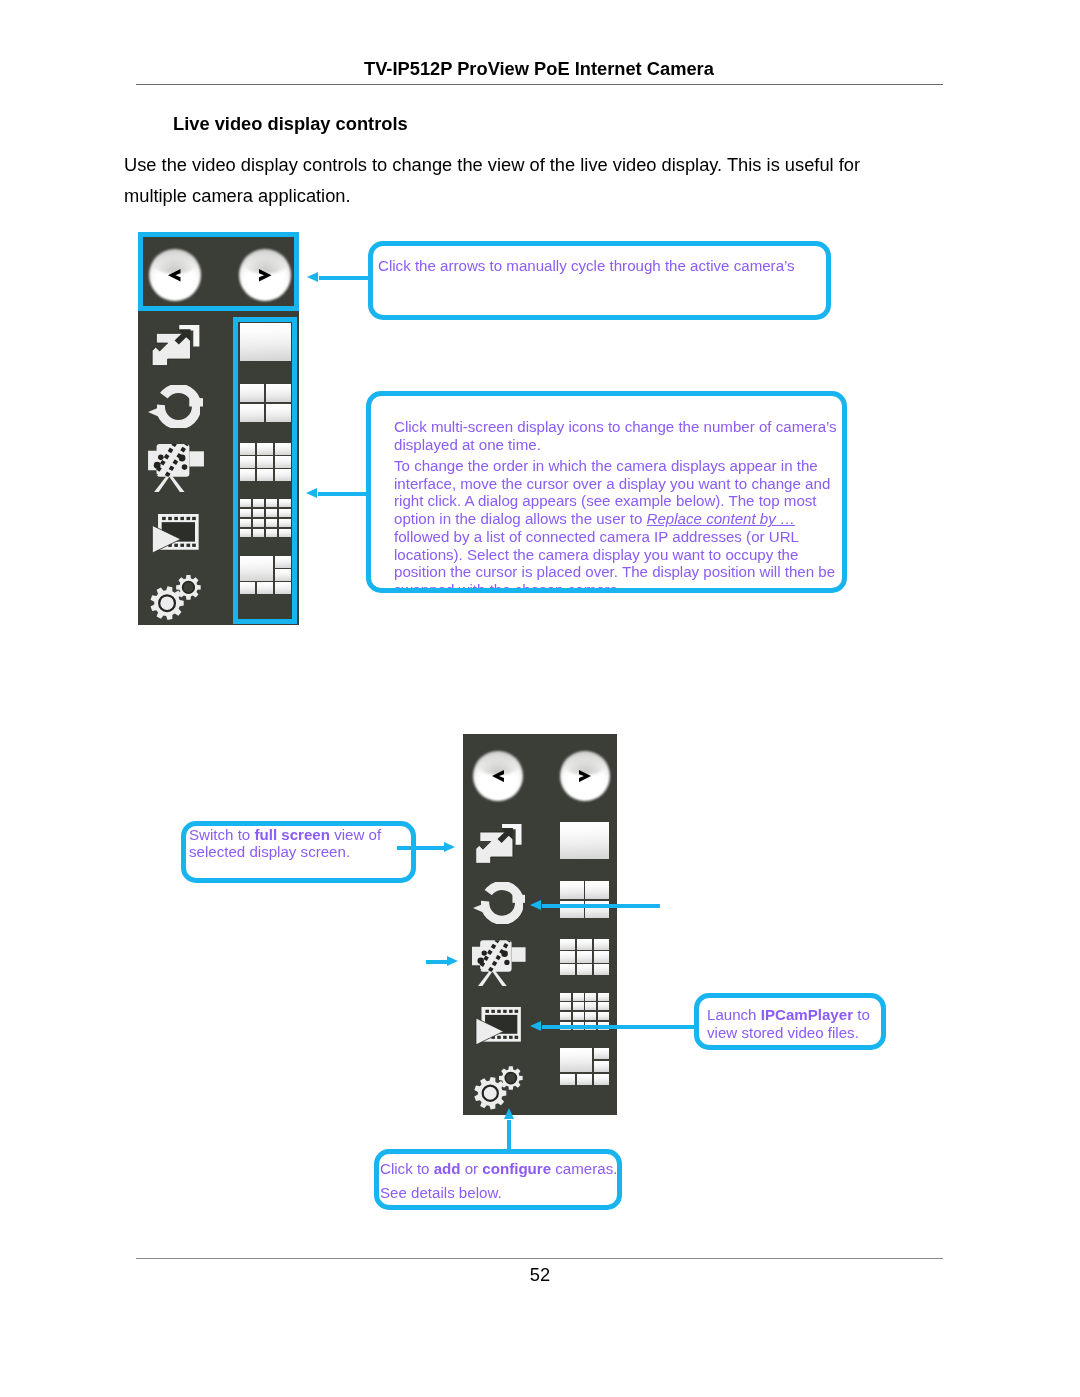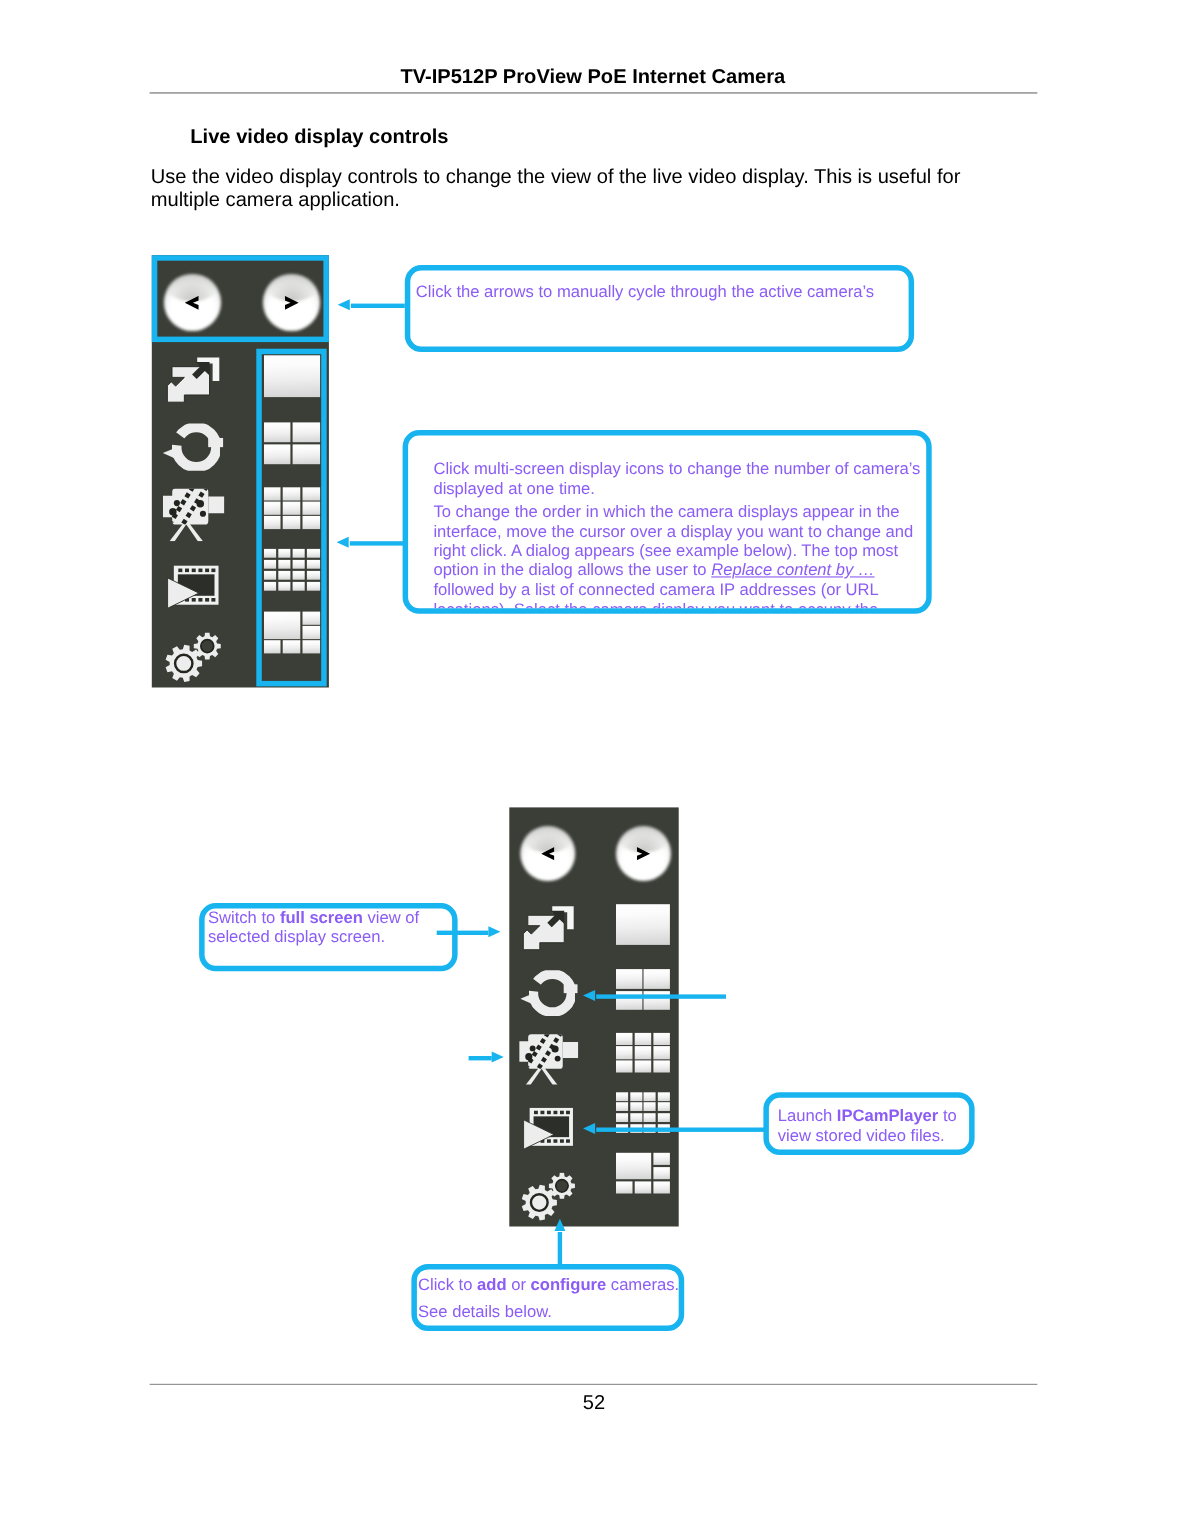--- a/index.html
+++ b/index.html
@@ -2,21 +2,21 @@
 <html><head>
 <meta charset="utf-8">
 <style>
   html,body{margin:0;padding:0;}
   body{width:1080px;height:1397px;background:#ffffff;font-family:"Liberation Sans",sans-serif;color:#000;overflow:hidden;position:relative;}
   .page{position:absolute;left:0;top:0;width:1080px;height:1397px;}
   .abs{position:absolute;}
   #hdr-title{left:364px;top:58px;font-size:18.3px;font-weight:bold;white-space:nowrap;}
   #hdr-rule{left:136px;top:84px;width:807px;height:1.4px;background:#6b6b6b;}
   #sec-title{left:173px;top:113px;font-size:18.3px;font-weight:bold;white-space:nowrap;}
-  #body-para{left:137px;top:149px;width:745px;font-size:18.3px;line-height:21px;}
+  #body-para{left:124px;top:149px;width:745px;font-size:18.3px;line-height:31px;}
   #ftr-rule{left:136px;top:1258px;width:807px;height:1.2px;background:#8a8a8a;}
   #page-no{left:0;right:0;top:1264px;text-align:center;font-size:18.3px;}
 
   
   .tb{background:#3a3e36;position:absolute;overflow:hidden;}
   .navbtn{position:absolute;display:flex;align-items:center;justify-content:center;}
   .navbtn::before{content:"";position:absolute;left:0;top:0;right:0;bottom:0;border-radius:50%;
      background:radial-gradient(circle at 50% 62%, #ffffff 0%, #ffffff 44%, #fbfbfb 54%, #ededed 63%, #d3d3d3 73%, #a9aca5 83%, #7b7f77 91%, #55594f 97%, rgba(58,62,54,0) 100%);
      filter:blur(1.3px);}
   .navbtn::after{content:"";position:absolute;z-index:2;left:6%;top:2%;width:88%;height:46%;border-radius:50%;
@@ -368,21 +368,21 @@
       <div class="shaft" style="left:11.5px;top:3.65px;width:49.5px;height:4.2px;"></div>
       <div class="head" style="left:0px;top:0px;border-top:5.75px solid transparent;border-bottom:5.75px solid transparent;border-right:11.5px solid #18b4ef;"></div>
     </div>
   <div class="co" id="co1" style="left:368px;top:241px;width:463px;height:79px;padding:11px 4px 0 5px;">
       <p>Click the arrows to manually cycle through the active camera’s</p>
     </div>
   <div class="arrow" id="ar2" style="left:306px;top:488px;width:61px;height:11.5px;">
       <div class="shaft" style="left:11.5px;top:3.65px;width:49.5px;height:4.2px;"></div>
       <div class="head" style="left:0px;top:0px;border-top:5.75px solid transparent;border-bottom:5.75px solid transparent;border-right:11.5px solid #18b4ef;"></div>
     </div>
-  <div class="co" id="co2" style="left:366px;top:391px;width:481px;height:167px;padding:22px 4px 0 23px;">
+  <div class="co" id="co2" style="left:366px;top:391px;width:481px;height:202px;padding:22px 4px 0 23px;">
       <p>Click multi-screen display icons to change the number of camera’s displayed at one time.</p>
       <p class="sp"><span>To change the order in which the camera displays appear in the interface, move the cursor over a display you want to change and right click. A dialog appears (see example below).  The top most option in the dialog allows the user to </span><i>Replace content by …</i><span> followed by a list of connected camera IP addresses (or URL locations). Select the camera display you want to occupy the position the cursor is placed over. The display position will then be swapped with the chosen camera.</span></p>
     </div>
   <div class="co" id="co3" style="left:161px;top:821px;width:235px;height:62px;padding:0px 4px 0 3px;">
       <p><span>Switch to </span><b>full screen</b><span> view of selected display screen.</span></p>
     </div>
   <div class="arrow" id="ar3" style="left:397px;top:842px;width:58px;height:11.5px;">
       <div class="shaft" style="left:0px;top:3.65px;width:46.5px;height:4.2px;"></div>
       <div class="head" style="left:46.5px;top:0px;border-top:5.75px solid transparent;border-bottom:5.75px solid transparent;border-left:11.5px solid #18b4ef;"></div>
     </div>

